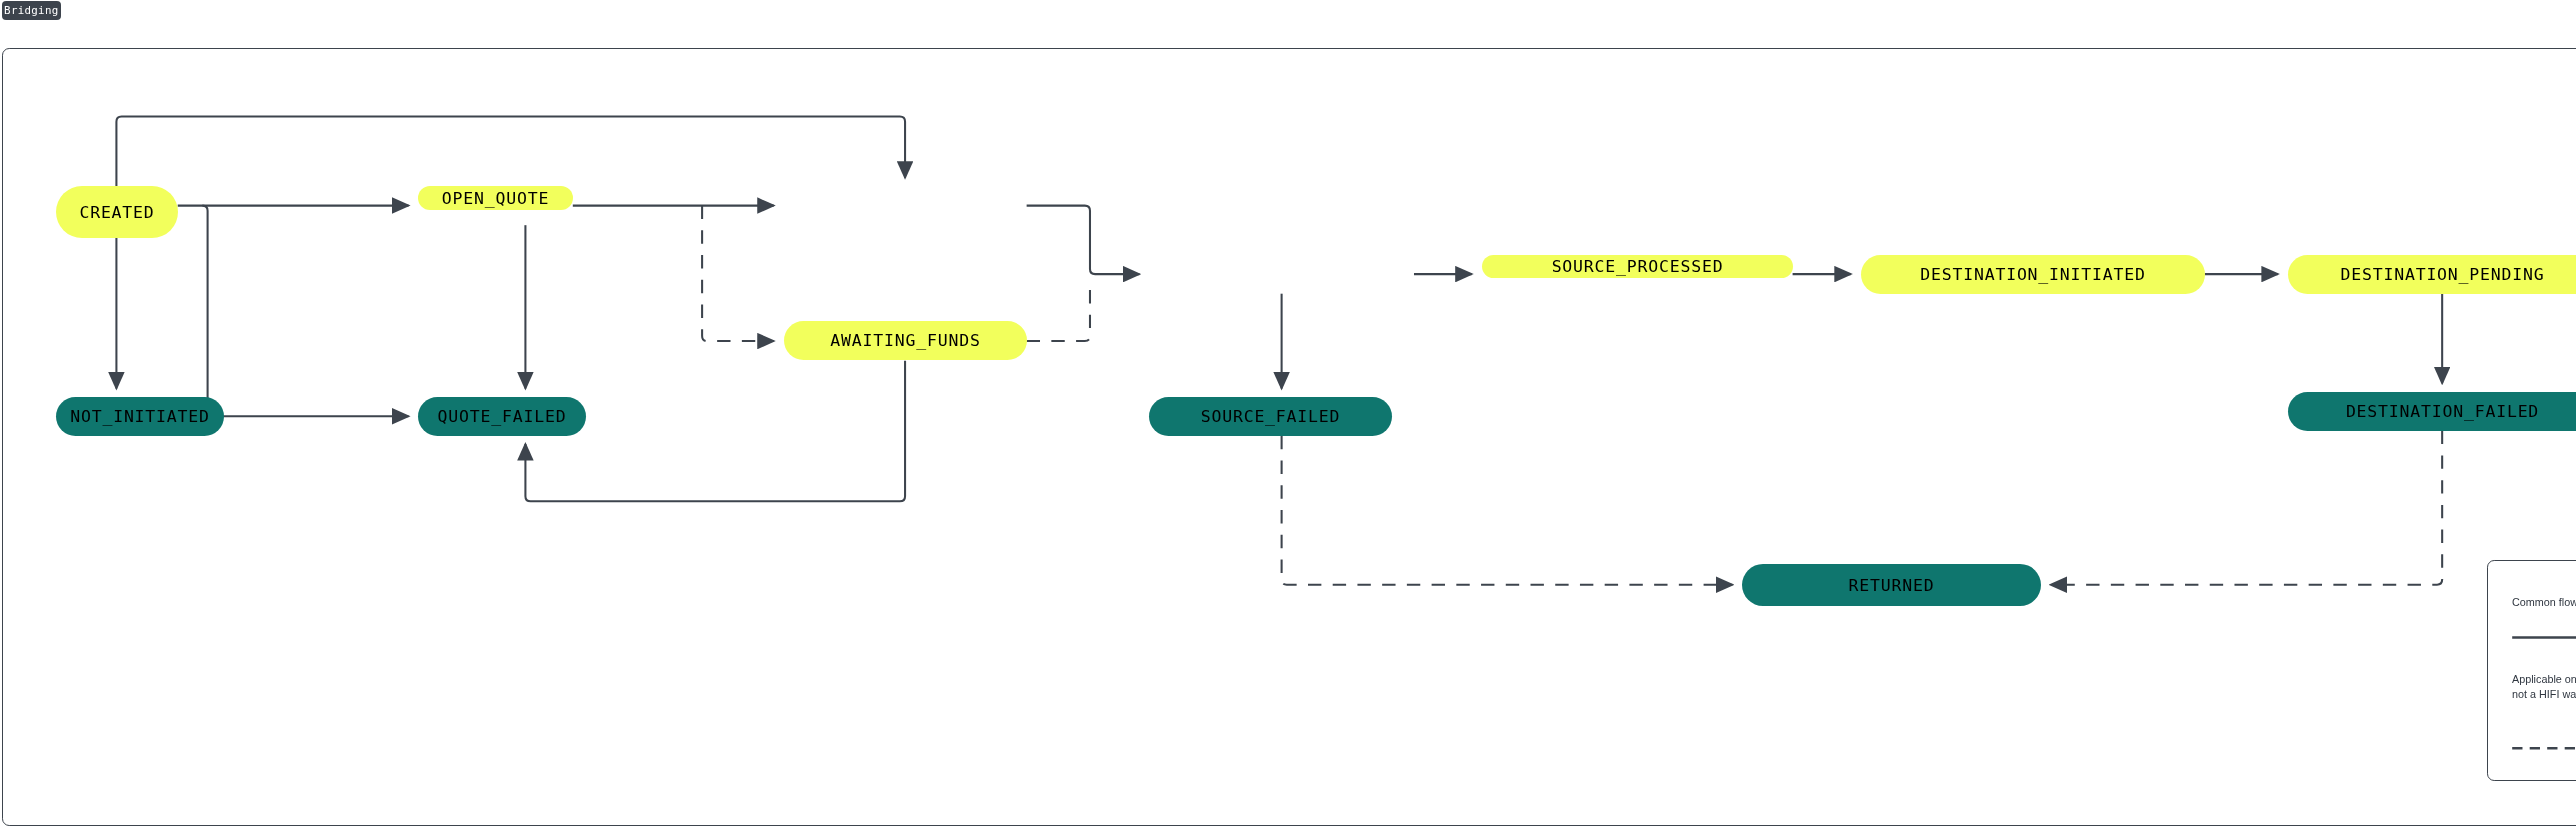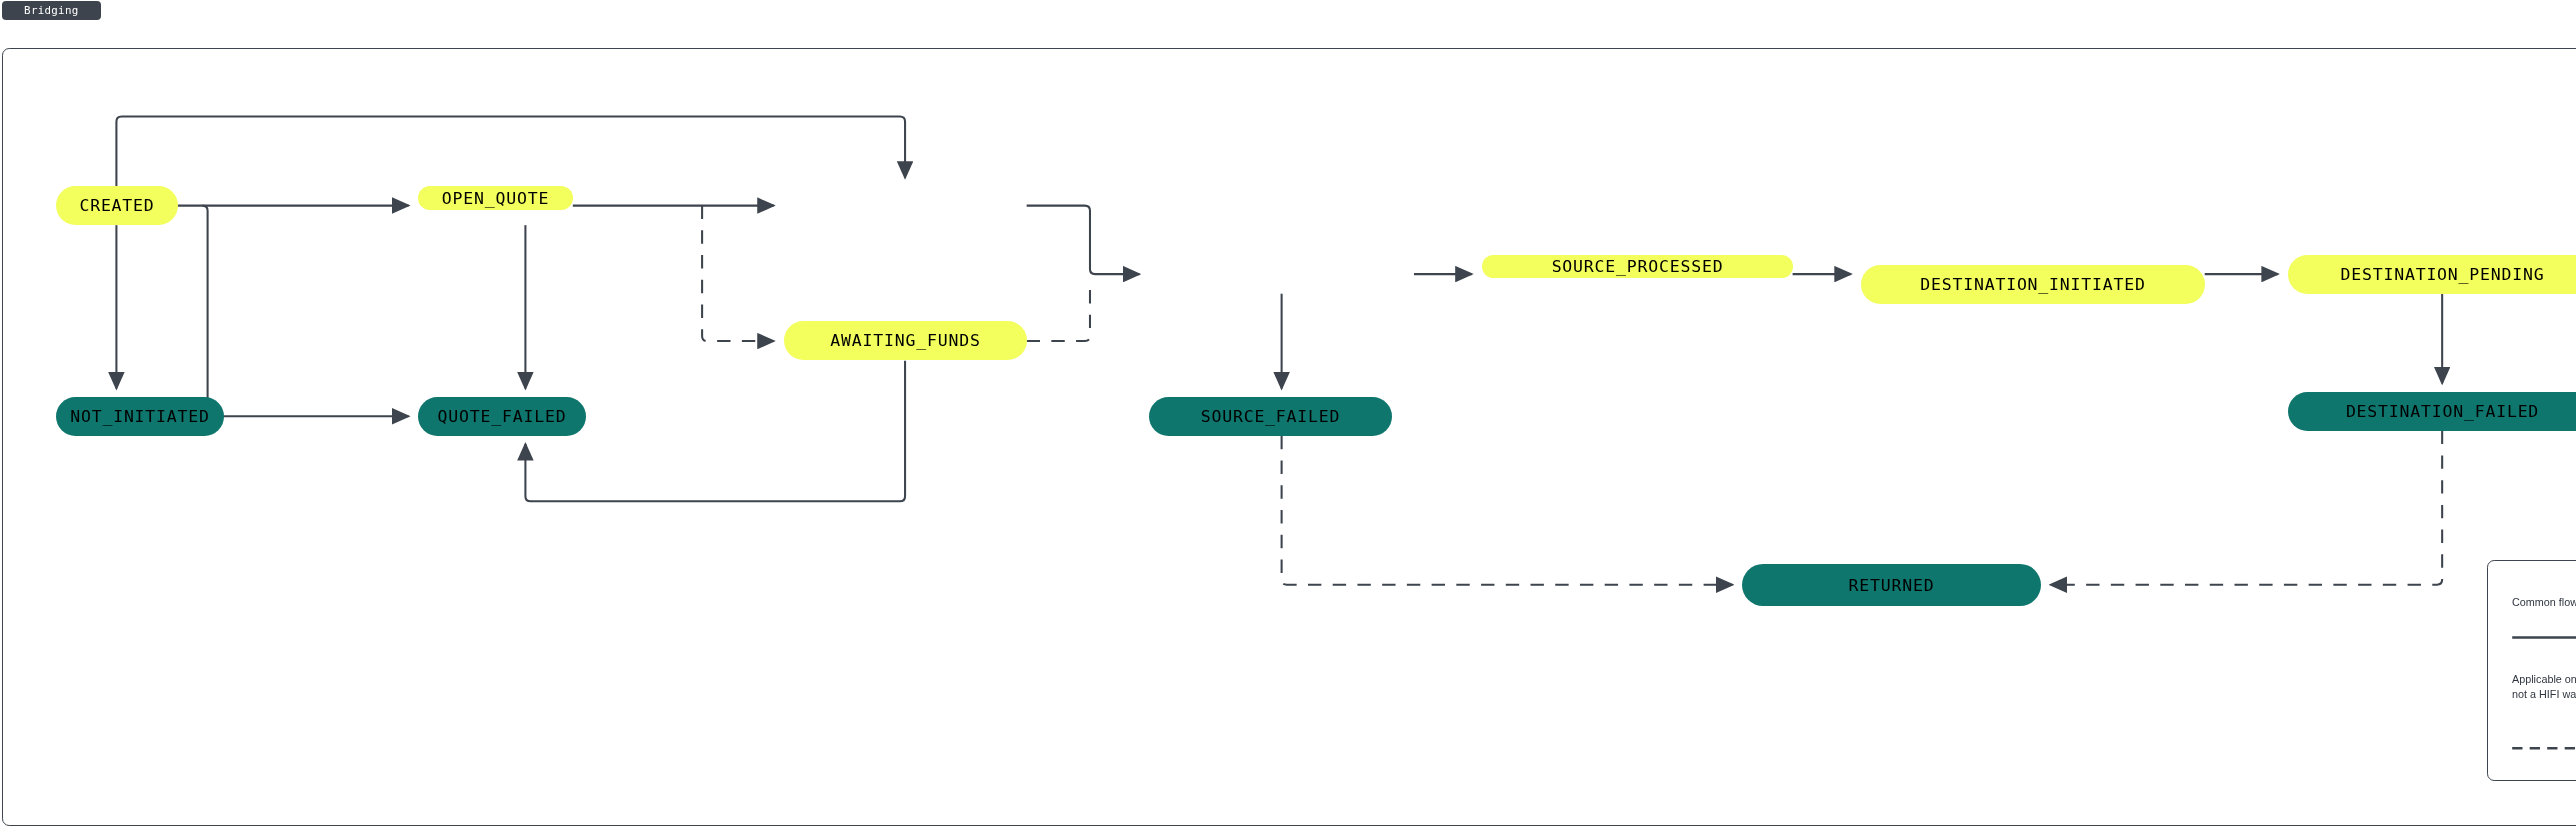--- a/index.html
+++ b/index.html
@@ -16,21 +16,21 @@
     overflow: hidden;
   }
   
   #title-chip {
     position: absolute;
     left: 2.1px;
     top: 1px;
     height: 18.5px;
     display: flex;
     align-items: center;
-    padding: 0 22px;
+    padding: 0 2px;
     background: #3d444d;
     color: #ffffff;
     border-radius: 4.1px;
     font-size: 10.8px;
     font-family: "DejaVu Sans Mono", monospace;
     letter-spacing: 0.3px;
     z-index: 30;
     white-space: nowrap;
   }
   
@@ -148,31 +148,31 @@
       <path d="M 5041 532 L 5155 532" marker-end="url(#ah)"></path>
 
       <path d="M 4741 570 L 4741 744" marker-end="url(#ah)"></path>
 
       <path d="M 2488 846 L 2488 1125 Q 2488 1135 2498 1135 L 3363 1135" stroke-dasharray="26 22" marker-end="url(#ah)"></path>
 
       <path d="M 4741 836 L 4741 1125 Q 4741 1135 4731 1135 L 3981 1135" stroke-dasharray="26 22" marker-end="url(#ah)"></path>
     </g>
   </svg>
 
-  <div class="node inprogress" style="left:56px;top:186px;width:122px;height:39px">CREATED</div>
+  <div class="node inprogress" style="left:56px;top:186px;width:122px;height:52px">CREATED</div>
 
   <div class="node inprogress" style="left:418px;top:186px;width:155px;height:24px">OPEN_QUOTE</div>
 
 
   <div class="node inprogress" style="left:784px;top:321px;width:243px;height:39px">AWAITING_FUNDS</div>
 
 
   <div class="node inprogress" style="left:1482px;top:255px;width:311px;height:23px">SOURCE_PROCESSED</div>
 
-  <div class="node inprogress" style="left:1861px;top:265px;width:344px;height:39px">DESTINATION_INITIATED</div>
+  <div class="node inprogress" style="left:1861px;top:255px;width:344px;height:39px">DESTINATION_INITIATED</div>
 
   <div class="node inprogress" style="left:2288px;top:255px;width:309px;height:39px">DESTINATION_PENDING</div>
 
   <div class="node final" style="left:56px;top:397px;width:168px;height:39px">NOT_INITIATED</div>
 
   <div class="node final" style="left:418px;top:397px;width:168px;height:39px">QUOTE_FAILED</div>
 
   <div class="node final" style="left:1149px;top:397px;width:243px;height:39px">SOURCE_FAILED</div>
 
   <div class="node final" style="left:2288px;top:392px;width:309px;height:39px">DESTINATION_FAILED</div>

